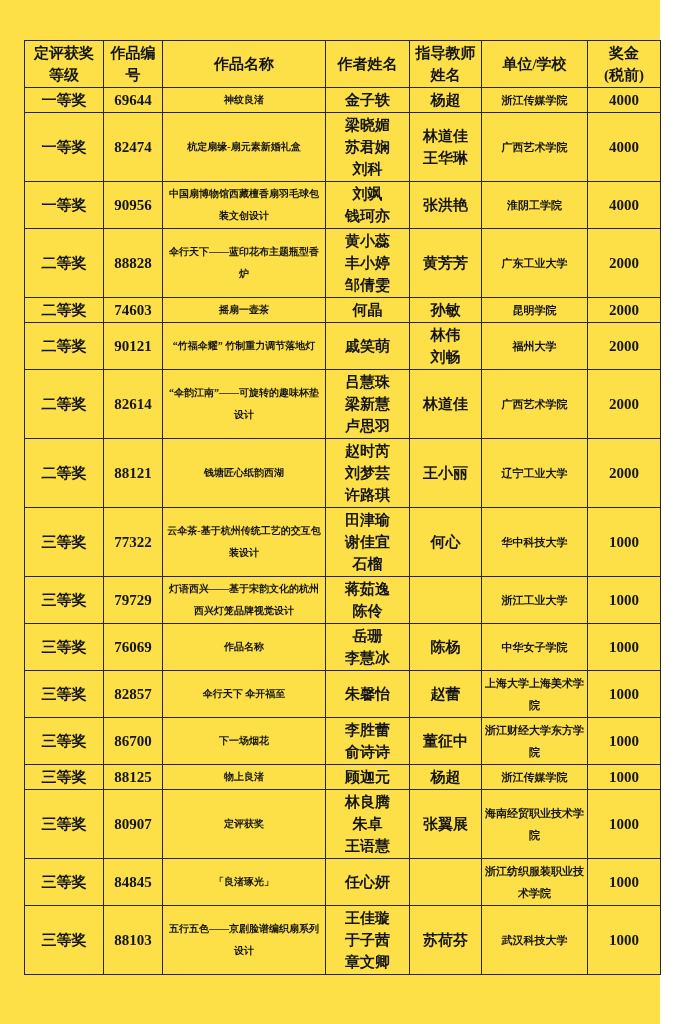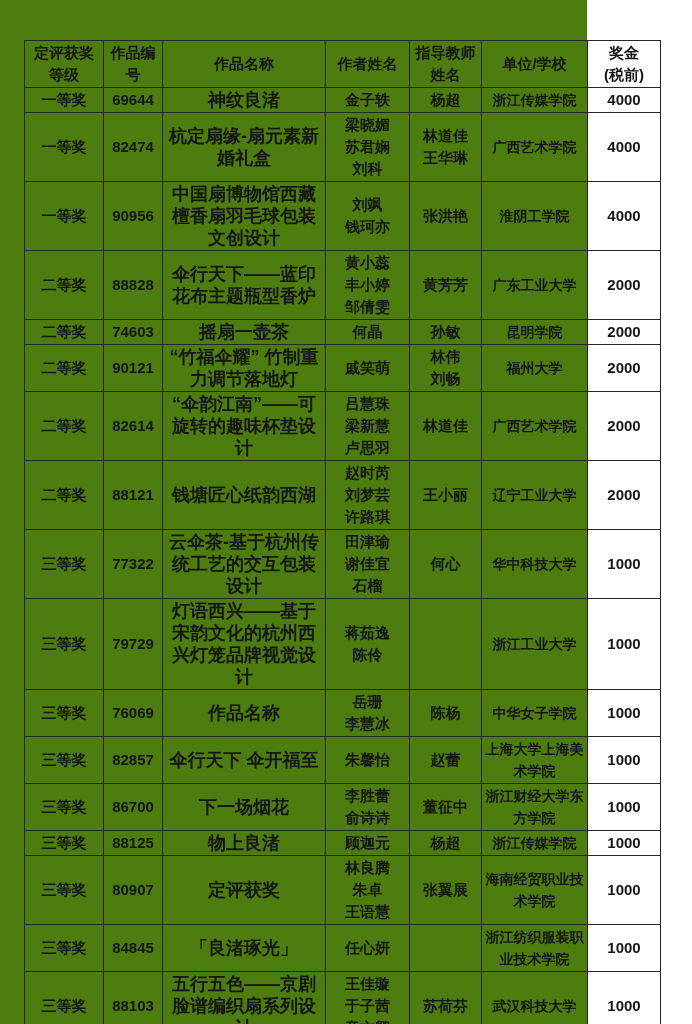--- a/index.html
+++ b/index.html
@@ -2,24 +2,24 @@
 <html><head>
 <meta charset="utf-8">
 <style>
   html, body {
     margin: 0;
     padding: 0;
     background: #ffffff;
   }
   .page {
     position: relative;
-    width: 587px;
+    width: 660px;
     height: 1024px;
-    background: #4d7c0f;
-    font-family: Liberation Sans, sans-serif;
+    background: #fde047;
+    font-family: Liberation Serif, serif;
     color: #161616;
   }
   table.awards {
     position: absolute;
     left: 24px;
     top: 40px;
     width: 636px;
     border-collapse: collapse;
     table-layout: fixed;
   }
@@ -33,22 +33,22 @@
     line-height: 22px;
     padding: 1px 3px;
     white-space: pre-line;
     word-break: break-all;
     overflow: hidden;
   }
   table.awards th {
     font-size: 15px;
   }
   
-  table.awards td.c-title  { font-size: 18px; }
-  table.awards td.c-school { font-size: 14px; padding: 1px 2px; }
+  table.awards td.c-title  { font-size: 10px; }
+  table.awards td.c-school { font-size: 11px; padding: 1px 2px; }
   col.w-award   { width: 79px; }
   col.w-id      { width: 59px; }
   col.w-title   { width: 163px; }
   col.w-authors { width: 84px; }
   col.w-teacher { width: 72px; }
   col.w-school  { width: 106px; }
   col.w-prize   { width: 73px; }
 </style>
 </head>
 <body>

